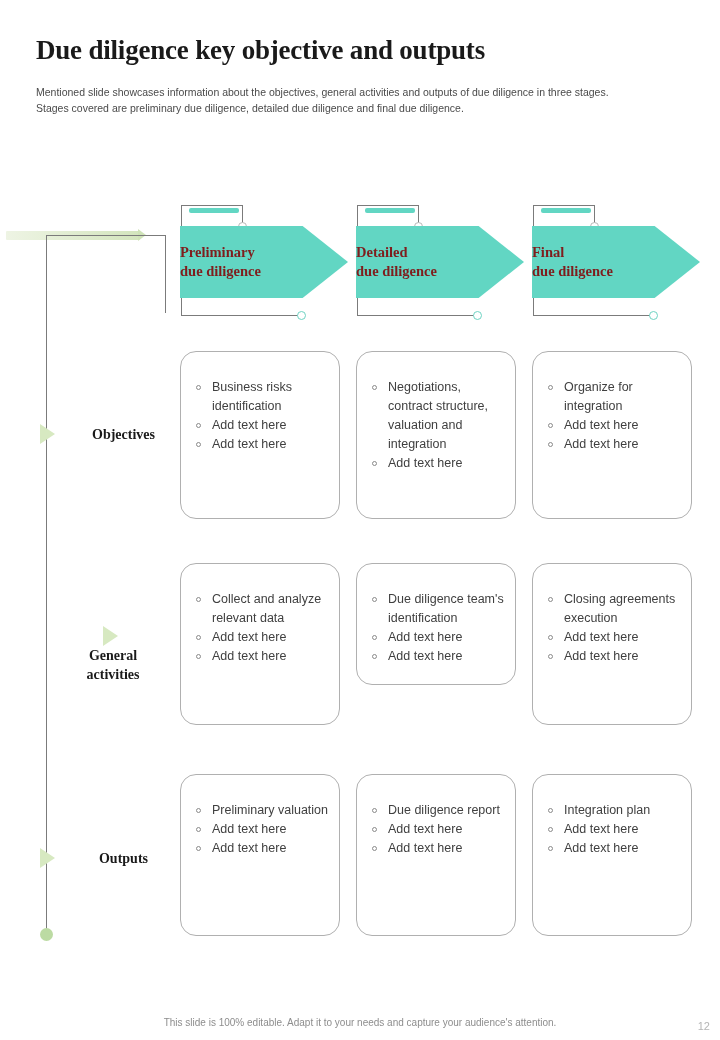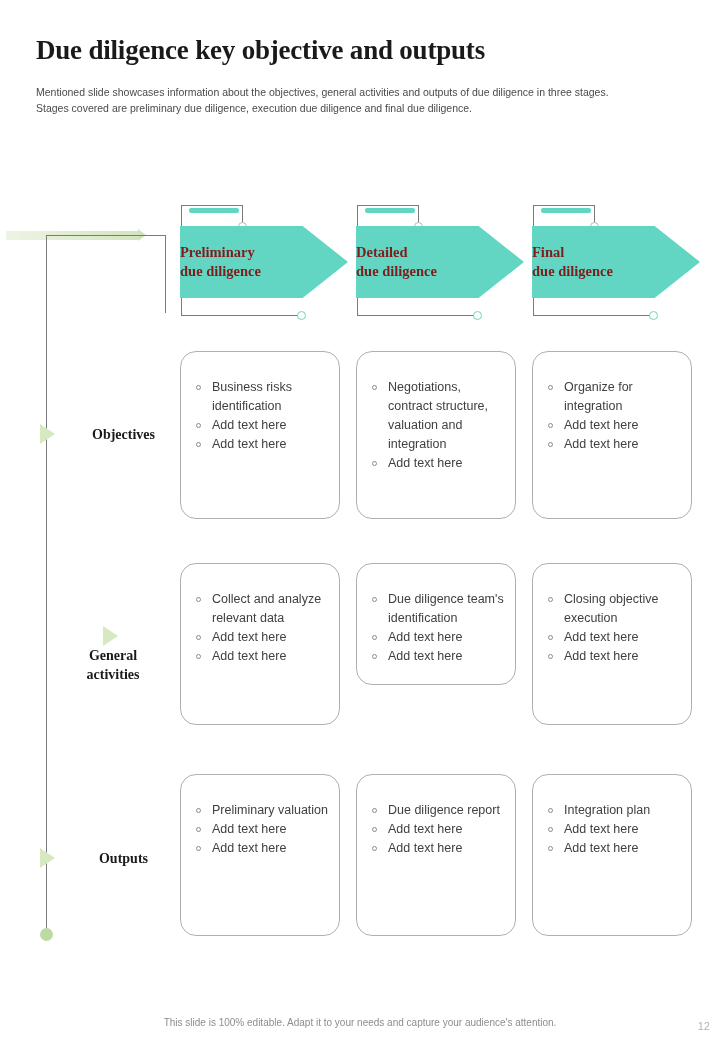--- a/index.html
+++ b/index.html
@@ -251,21 +251,21 @@
     top: 1020px;
     font-family: "Liberation Sans", sans-serif;
     font-size: 11px;
     color: #b5b5b5;
   }
 </style>
 </head>
 <body>
 
 <div class="slide-title">Due diligence key objective and outputs</div>
-<div class="slide-subtitle">Mentioned slide showcases information about the objectives, general activities and outputs of due diligence in three stages. Stages covered are preliminary due diligence, execution due diligence and final due diligence.</div>
+<div class="slide-subtitle">Mentioned slide showcases information about the objectives, general activities and outputs of due diligence in three stages. Stages covered are preliminary due diligence, detailed due diligence and final due diligence.</div>
 
 <div class="spine-green-bar"></div>
 <div class="spine-green-arrow"></div>
 <div class="spine-bracket"></div>
 <div class="spine-vline"></div>
 <div class="spine-end-dot"></div>
 
 <div class="stage" id="stage-0" style="left:180px;">
   <div class="stage-bracket-top">
     <div class="stage-bracket-top-bar"></div>
@@ -349,21 +349,21 @@
     </div>
     <div class="card" style="top: 563px; left: 356px; height: 122px;">
       <ul>
         <li>Due diligence team's identification</li>
         <li>Add text here</li>
         <li>Add text here</li>
       </ul>
     </div>
     <div class="card" style="top: 563px; left: 532px; height: 162px;">
       <ul>
-        <li>Closing objective execution</li>
+        <li>Closing agreements execution</li>
         <li>Add text here</li>
         <li>Add text here</li>
       </ul>
     </div>
     <div class="card" style="top: 774px; left: 180px; height: 162px;">
       <ul>
         <li>Preliminary valuation</li>
         <li>Add text here</li>
         <li>Add text here</li>
       </ul>

